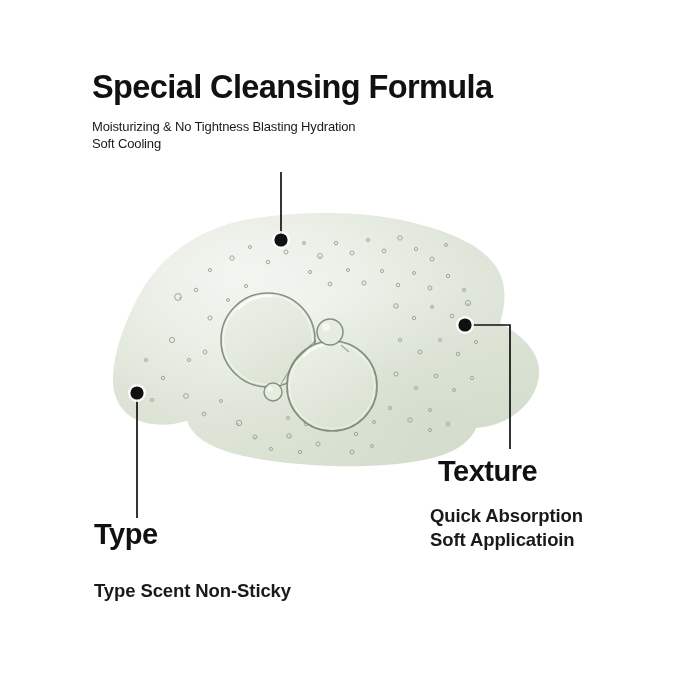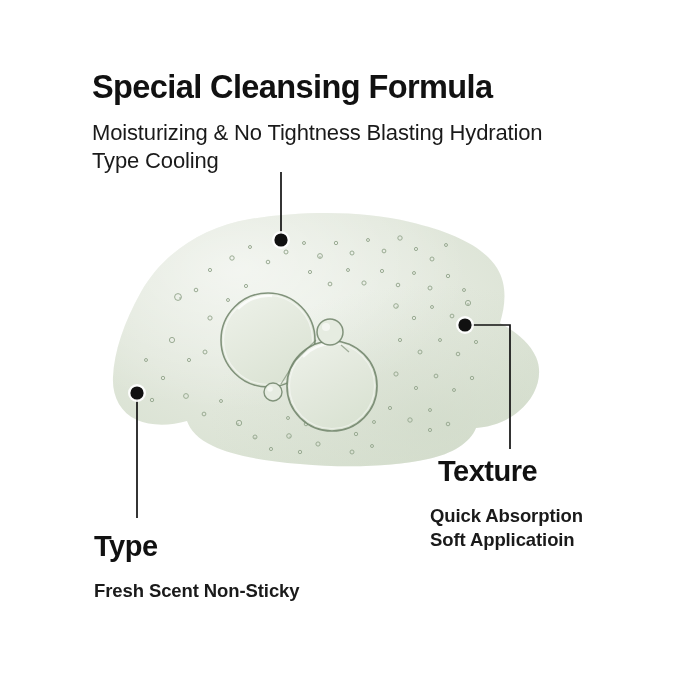--- a/index.html
+++ b/index.html
@@ -40,21 +40,21 @@
     font-weight: 700;
     letter-spacing: -0.6px;
     color: #111111;
     line-height: 1.05;
   }
   .subcopy {
     position: absolute;
     left: 92px;
     top: 119px;
     width: 500px;
-    font-size: 22px;
+    font-size: 13px;
     font-weight: 400;
     color: #1a1a1a;
     line-height: 1.28;
     letter-spacing: -0.15px;
   }
 
   .callout-title {
     position: absolute;
     font-size: 29px;
     font-weight: 700;
@@ -66,21 +66,21 @@
   .callout-body {
     position: absolute;
     font-size: 18.5px;
     font-weight: 700;
     color: #1a1a1a;
     line-height: 1.3;
     letter-spacing: -0.1px;
     white-space: nowrap;
   }
 
-  #type-title   { left: 94px;  top: 531px; }
+  #type-title   { left: 94px;  top: 519px; }
   #type-body    { left: 94px;  top: 579px; }
   #texture-title{ left: 430px; top: 456px; margin-left: 8px; }
   #texture-body { left: 430px; top: 504px; }
 
   .cbody-line { display: block; }
 </style>
 </head>
 <body>
 
 <div id="canvas">
@@ -299,26 +299,26 @@
         <circle cx="465" cy="325" r="9" fill="#ffffff" opacity="0.9"></circle>
         <circle cx="465" cy="325" r="6.6" fill="#111111"></circle>
       </g>
     </g>
   </svg>
 
   <div class="headline">Special Cleansing Formula</div>
 
   <div class="subcopy">
     <span class="cbody-line">Moisturizing &amp; No Tightness Blasting Hydration</span>
-    <span class="cbody-line">Type Cooling</span>
+    <span class="cbody-line">Soft Cooling</span>
   </div>
 
   <div class="callout-title" id="type-title">Type</div>
   <div class="callout-body" id="type-body">
-    <span class="cbody-line">Fresh Scent Non-Sticky</span>
+    <span class="cbody-line">Type Scent Non-Sticky</span>
   </div>
 
   <div class="callout-title" id="texture-title">Texture</div>
   <div class="callout-body" id="texture-body">
     <span class="cbody-line">Quick Absorption</span>
     <span class="cbody-line">Soft Applicatioin</span>
   </div>
 
 </div>
 

